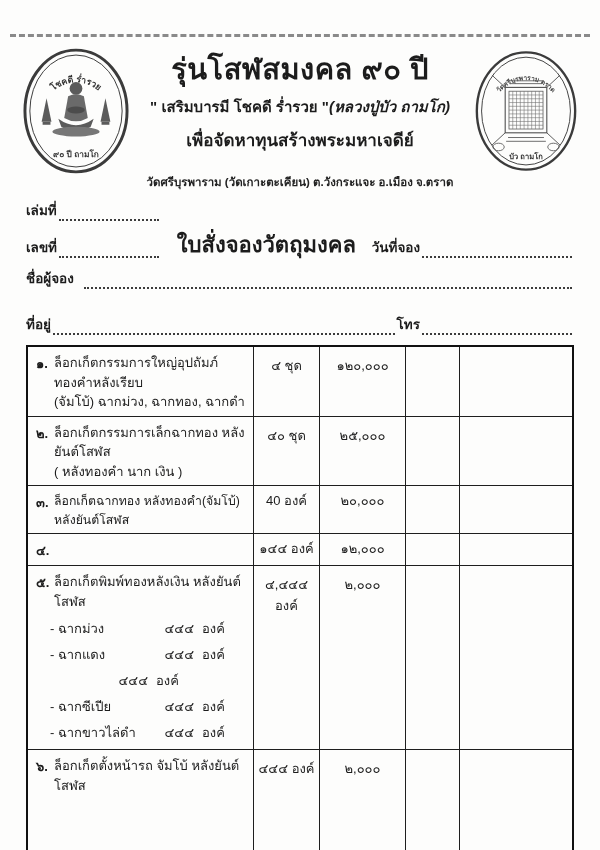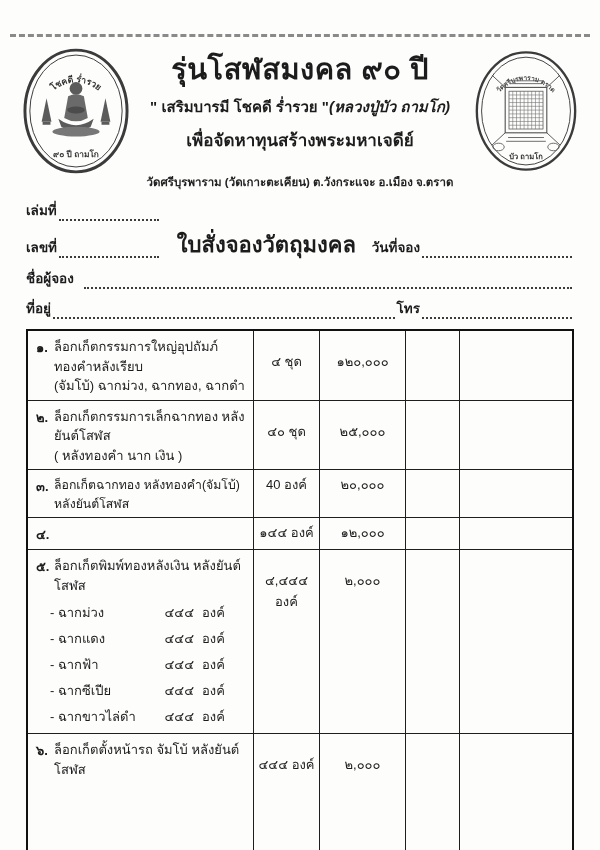--- a/index.html
+++ b/index.html
@@ -37,21 +37,21 @@
         border-bottom:1.5px solid #1e1e1e; }
   .tr:last-child { border-bottom:none; }
   .c { border-right:1.5px solid #1e1e1e; padding:4px 4px; font-size:13px; }
   .c:last-child { border-right:none; }
   .c.center { text-align:center; }
   .thead .c { font-weight:bold; font-size:13.5px; text-align:center; padding:8px 2px; }
   .thead { border-bottom:2px solid #111; }
   .namecell { display:flex; align-items:flex-start; padding:6px 4px 4px 8px; }
   .num { width:18px; flex:0 0 18px; font-weight:bold; }
   .nm { line-height:1.5; }
-  .topv { padding-top:20px; }
+  .topv { padding-top:8px; }
   .subwrap { margin-top:4px; }
   .subrow { display:grid; grid-template-columns:106px 46px auto; padding:2.5px 0 2.5px 14px; }
   .subrow .q { text-align:right; padding-right:8px; }
   svg text { font-family:"Liberation Sans","DejaVu Sans",sans-serif; }
 </style>
 </head>
 <body>
 
 <div class="tear-line"></div>
 
@@ -127,21 +127,21 @@
     <span class="flabel">เลขที่</span>
     <span class="dots w100"></span>
     <span class="form-title">ใบสั่งจองวัตถุมงคล</span>
     <span class="flabel">วันที่จอง</span>
     <span class="dots w150"></span>
   </div>
   <div class="fline" style="margin-top:9px;gap:8px;">
     <span class="flabel">ชื่อผู้จอง</span>
     <span class="dots grow"></span>
   </div>
-  <div class="fline" style="margin-top:8px;text-align:center;">
+  <div class="fline" style="margin-top:24px;text-align:center;">
     <span class="flabel">ที่อยู่</span>
     <span class="dots grow"></span>
     <span class="flabel">โทร</span>
     <span class="dots w150"></span>
   </div>
 </div>
 
 <div class="tbl">
 
 
@@ -205,21 +205,20 @@
           <span>- ฉากม่วง</span>
           <span class="q">๔๔๔</span>
           <span>องค์</span>
         </div>
         <div class="subrow">
           <span>- ฉากแดง</span>
           <span class="q">๔๔๔</span>
           <span>องค์</span>
         </div>
         <div class="subrow">
-          <span>- ฉากฟ้า</span>
           <span class="q">๔๔๔</span>
           <span>องค์</span>
         </div>
         <div class="subrow">
           <span>- ฉากซีเปีย</span>
           <span class="q">๔๔๔</span>
           <span>องค์</span>
         </div>
         <div class="subrow">
           <span>- ฉากขาวไล่ดำ</span>

